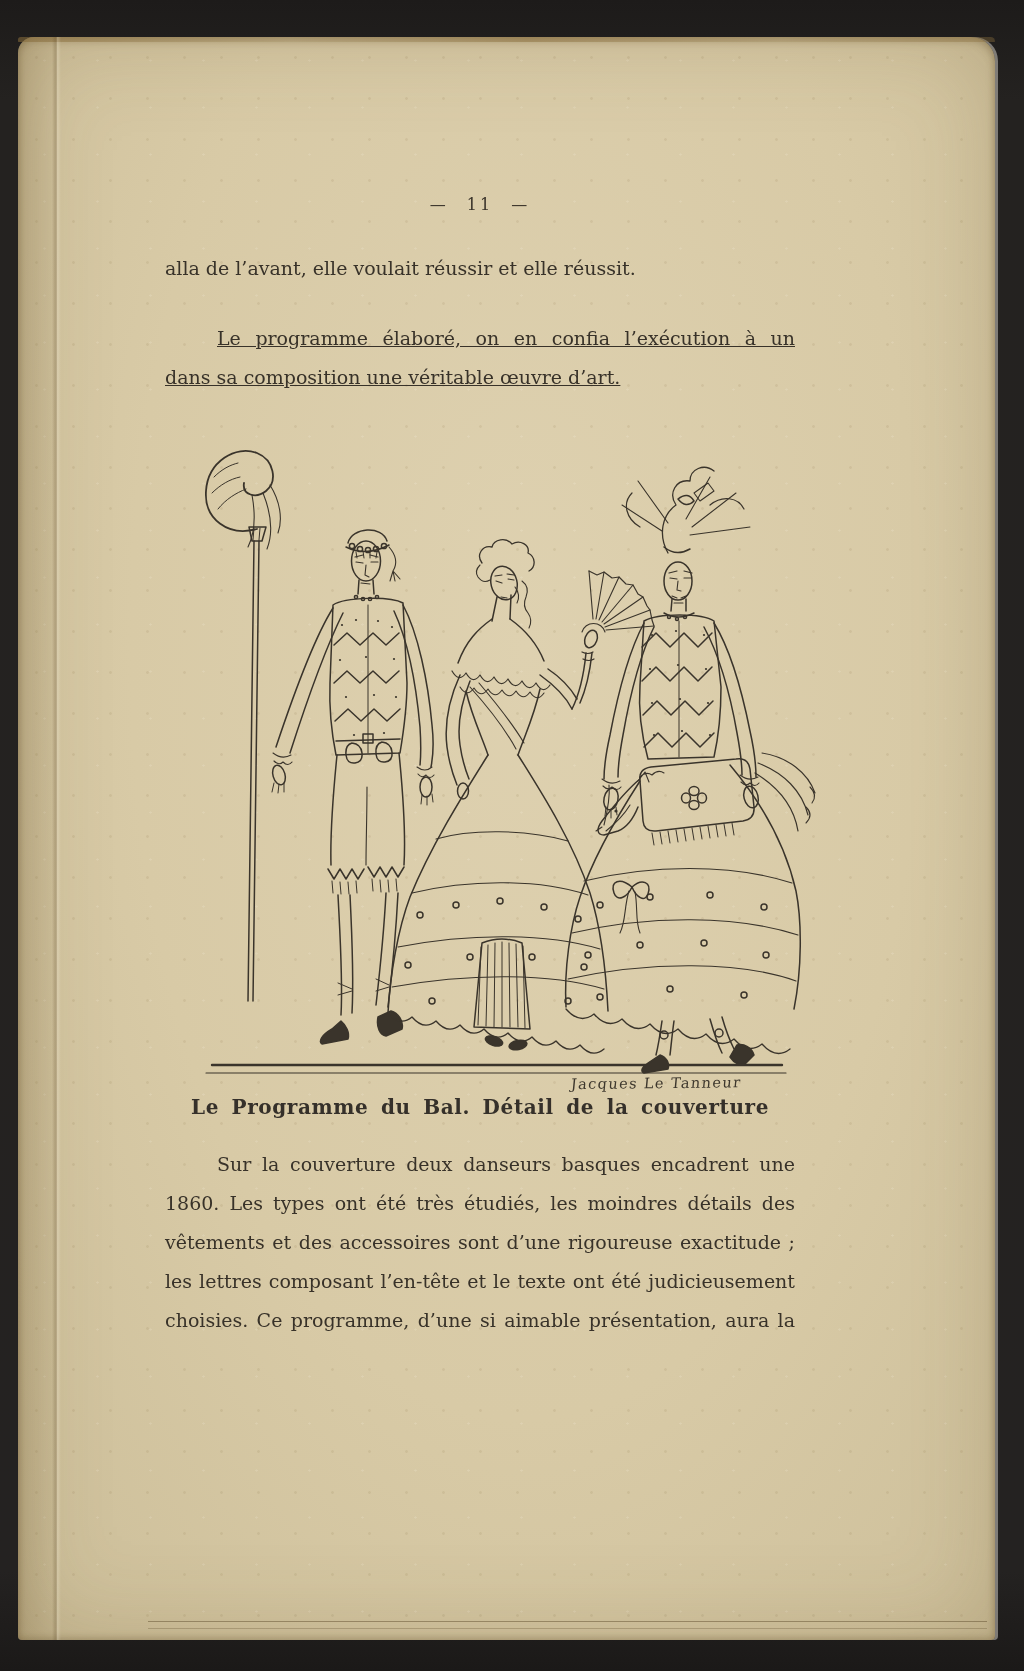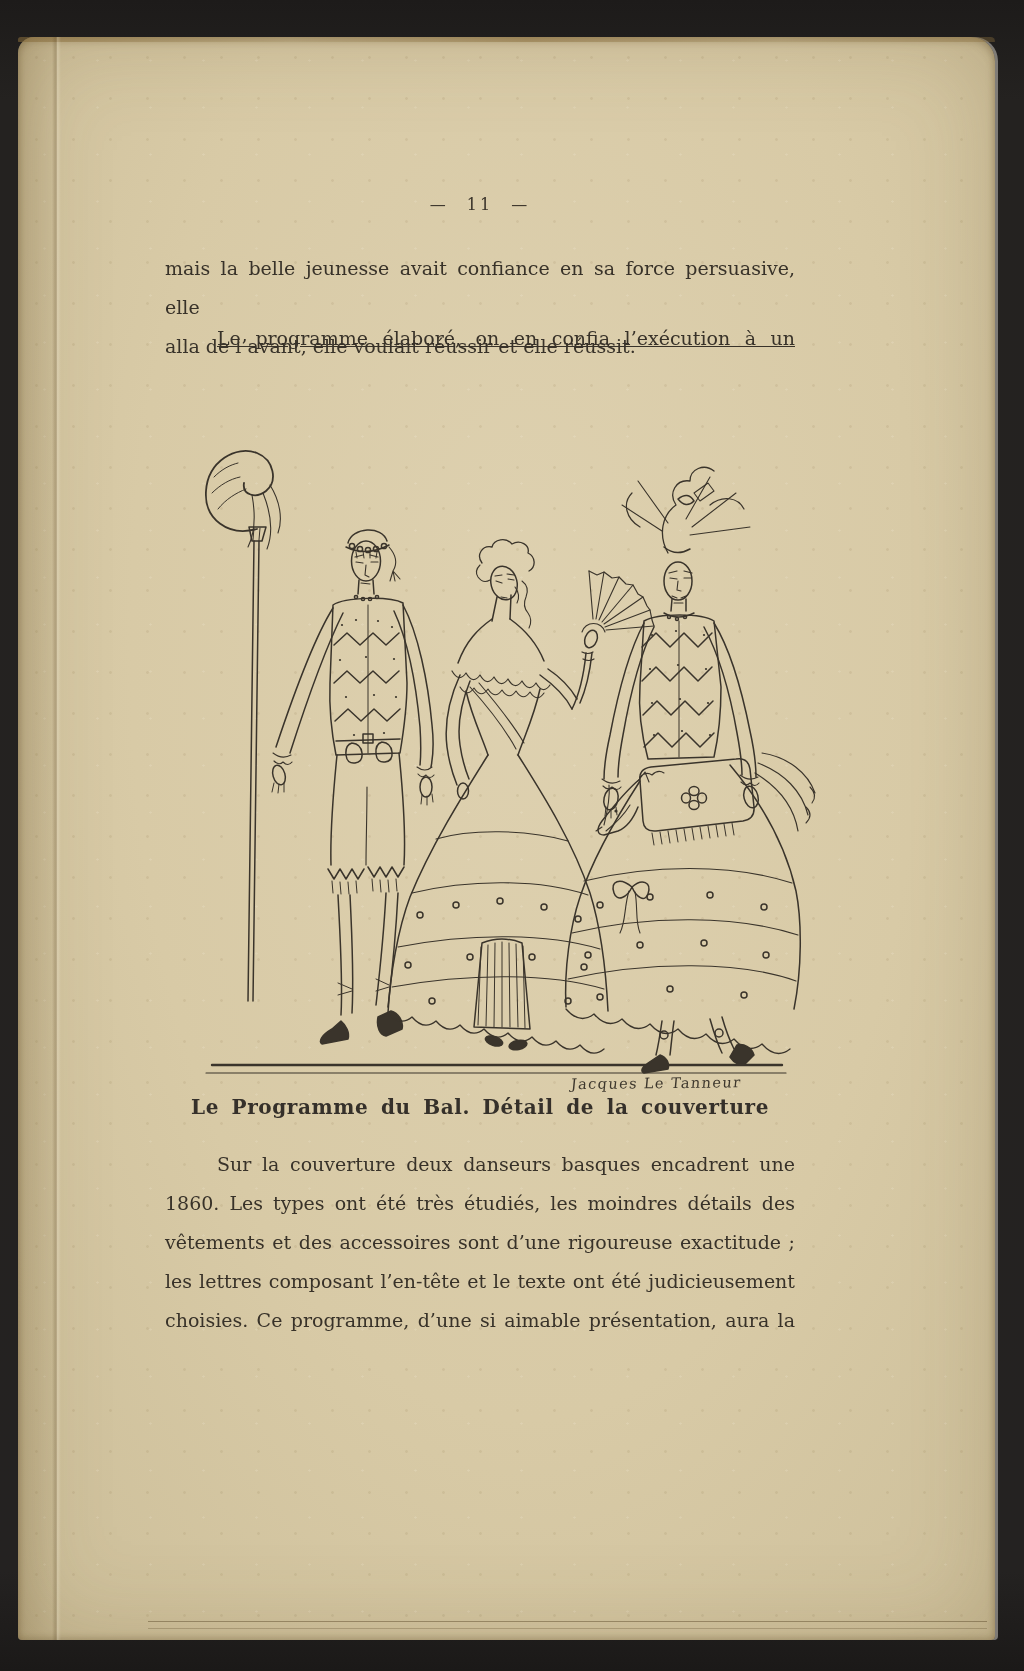--- a/index.html
+++ b/index.html
@@ -260,26 +260,26 @@
         </g>
       </g>
     </svg>
 
     <div class="signature">Jacques Le Tanneur</div>
 
     <div class="textcol">
       <div class="pagenum">— 11 —</div>
 
       <div class="para para-1">
-        <div class="line">mais la belle jeunesse avait confiance en sa force persuasive, elle</div>
         <div class="line last">alla de l’avant, elle voulait réussir et elle réussit.</div>
       </div>
 
       <div class="para para-2">
         <div class="line indent">Le programme élaboré, on en confia l’exécution à un</div>
+        <div class="line last">dans sa composition une véritable œuvre d’art.</div>
       </div>
 
       <div class="caption">Le Programme du Bal. Détail de la couverture</div>
 
       <div class="para para-3">
         <div class="line indent">Sur la couverture deux danseurs basques encadrent une</div>
         <div class="line">1860. Les types ont été très étudiés, les moindres détails des</div>
         <div class="line">vêtements et des accessoires sont d’une rigoureuse exactitude ;</div>
         <div class="line">les lettres composant l’en-tête et le texte ont été judicieusement</div>
         <div class="line">choisies. Ce programme, d’une si aimable présentation, aura la</div>

